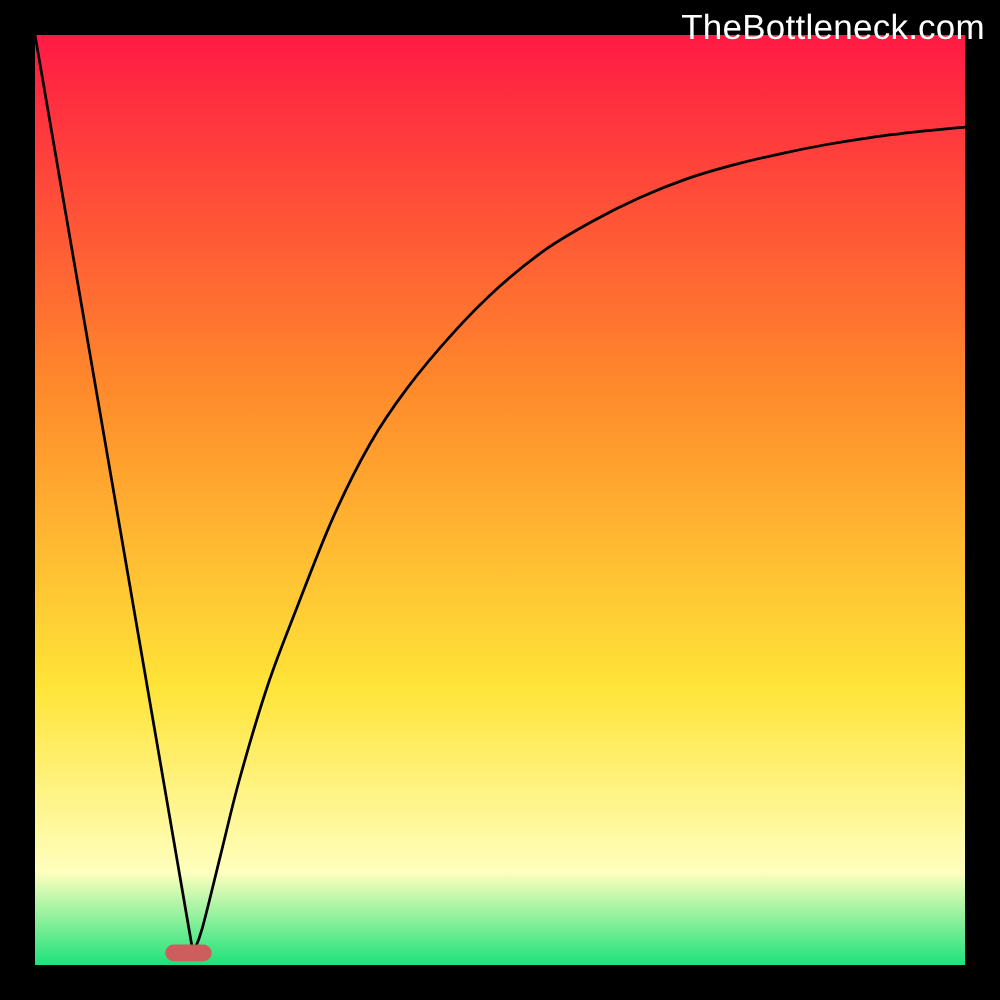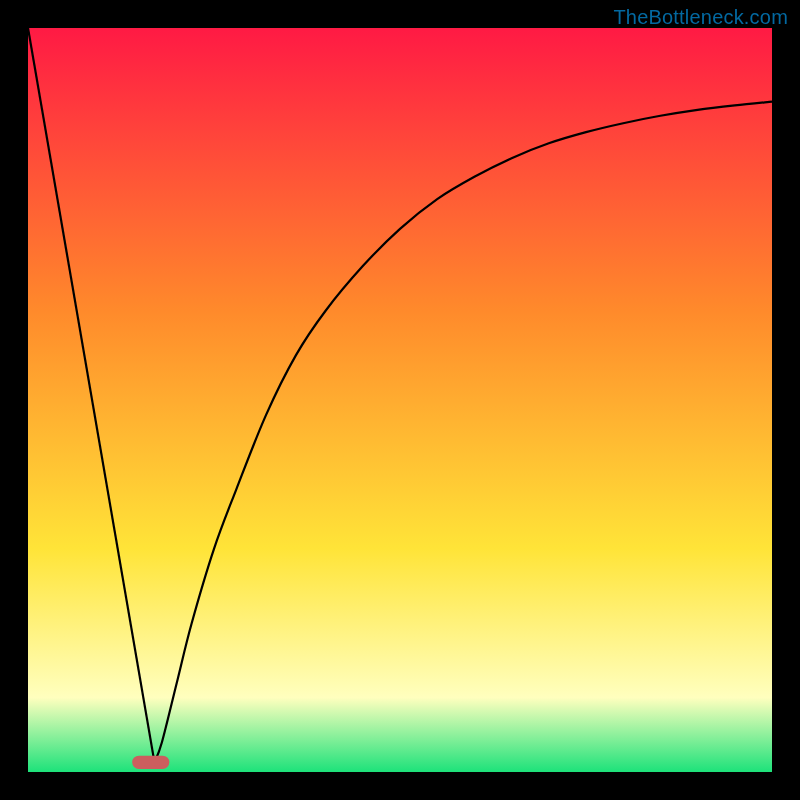--- a/index.html
+++ b/index.html
@@ -22,22 +22,22 @@
     left: 28px;
     top: 28px;
     width: 744px;
     height: 744px;
     overflow: hidden;
   }
   .attribution {
     position: absolute;
     top: 6px;
     right: 12px;
-    color: #0369a1;
-    font-size: 20px;
+    color: #ffffff;
+    font-size: 28px;
     font-weight: 500;
     letter-spacing: 0.2px;
     font-family: Arial, Helvetica, sans-serif;
   }
   svg { display: block; }
 </style>
 </head>
 <body>
 
 <div class="frame">

